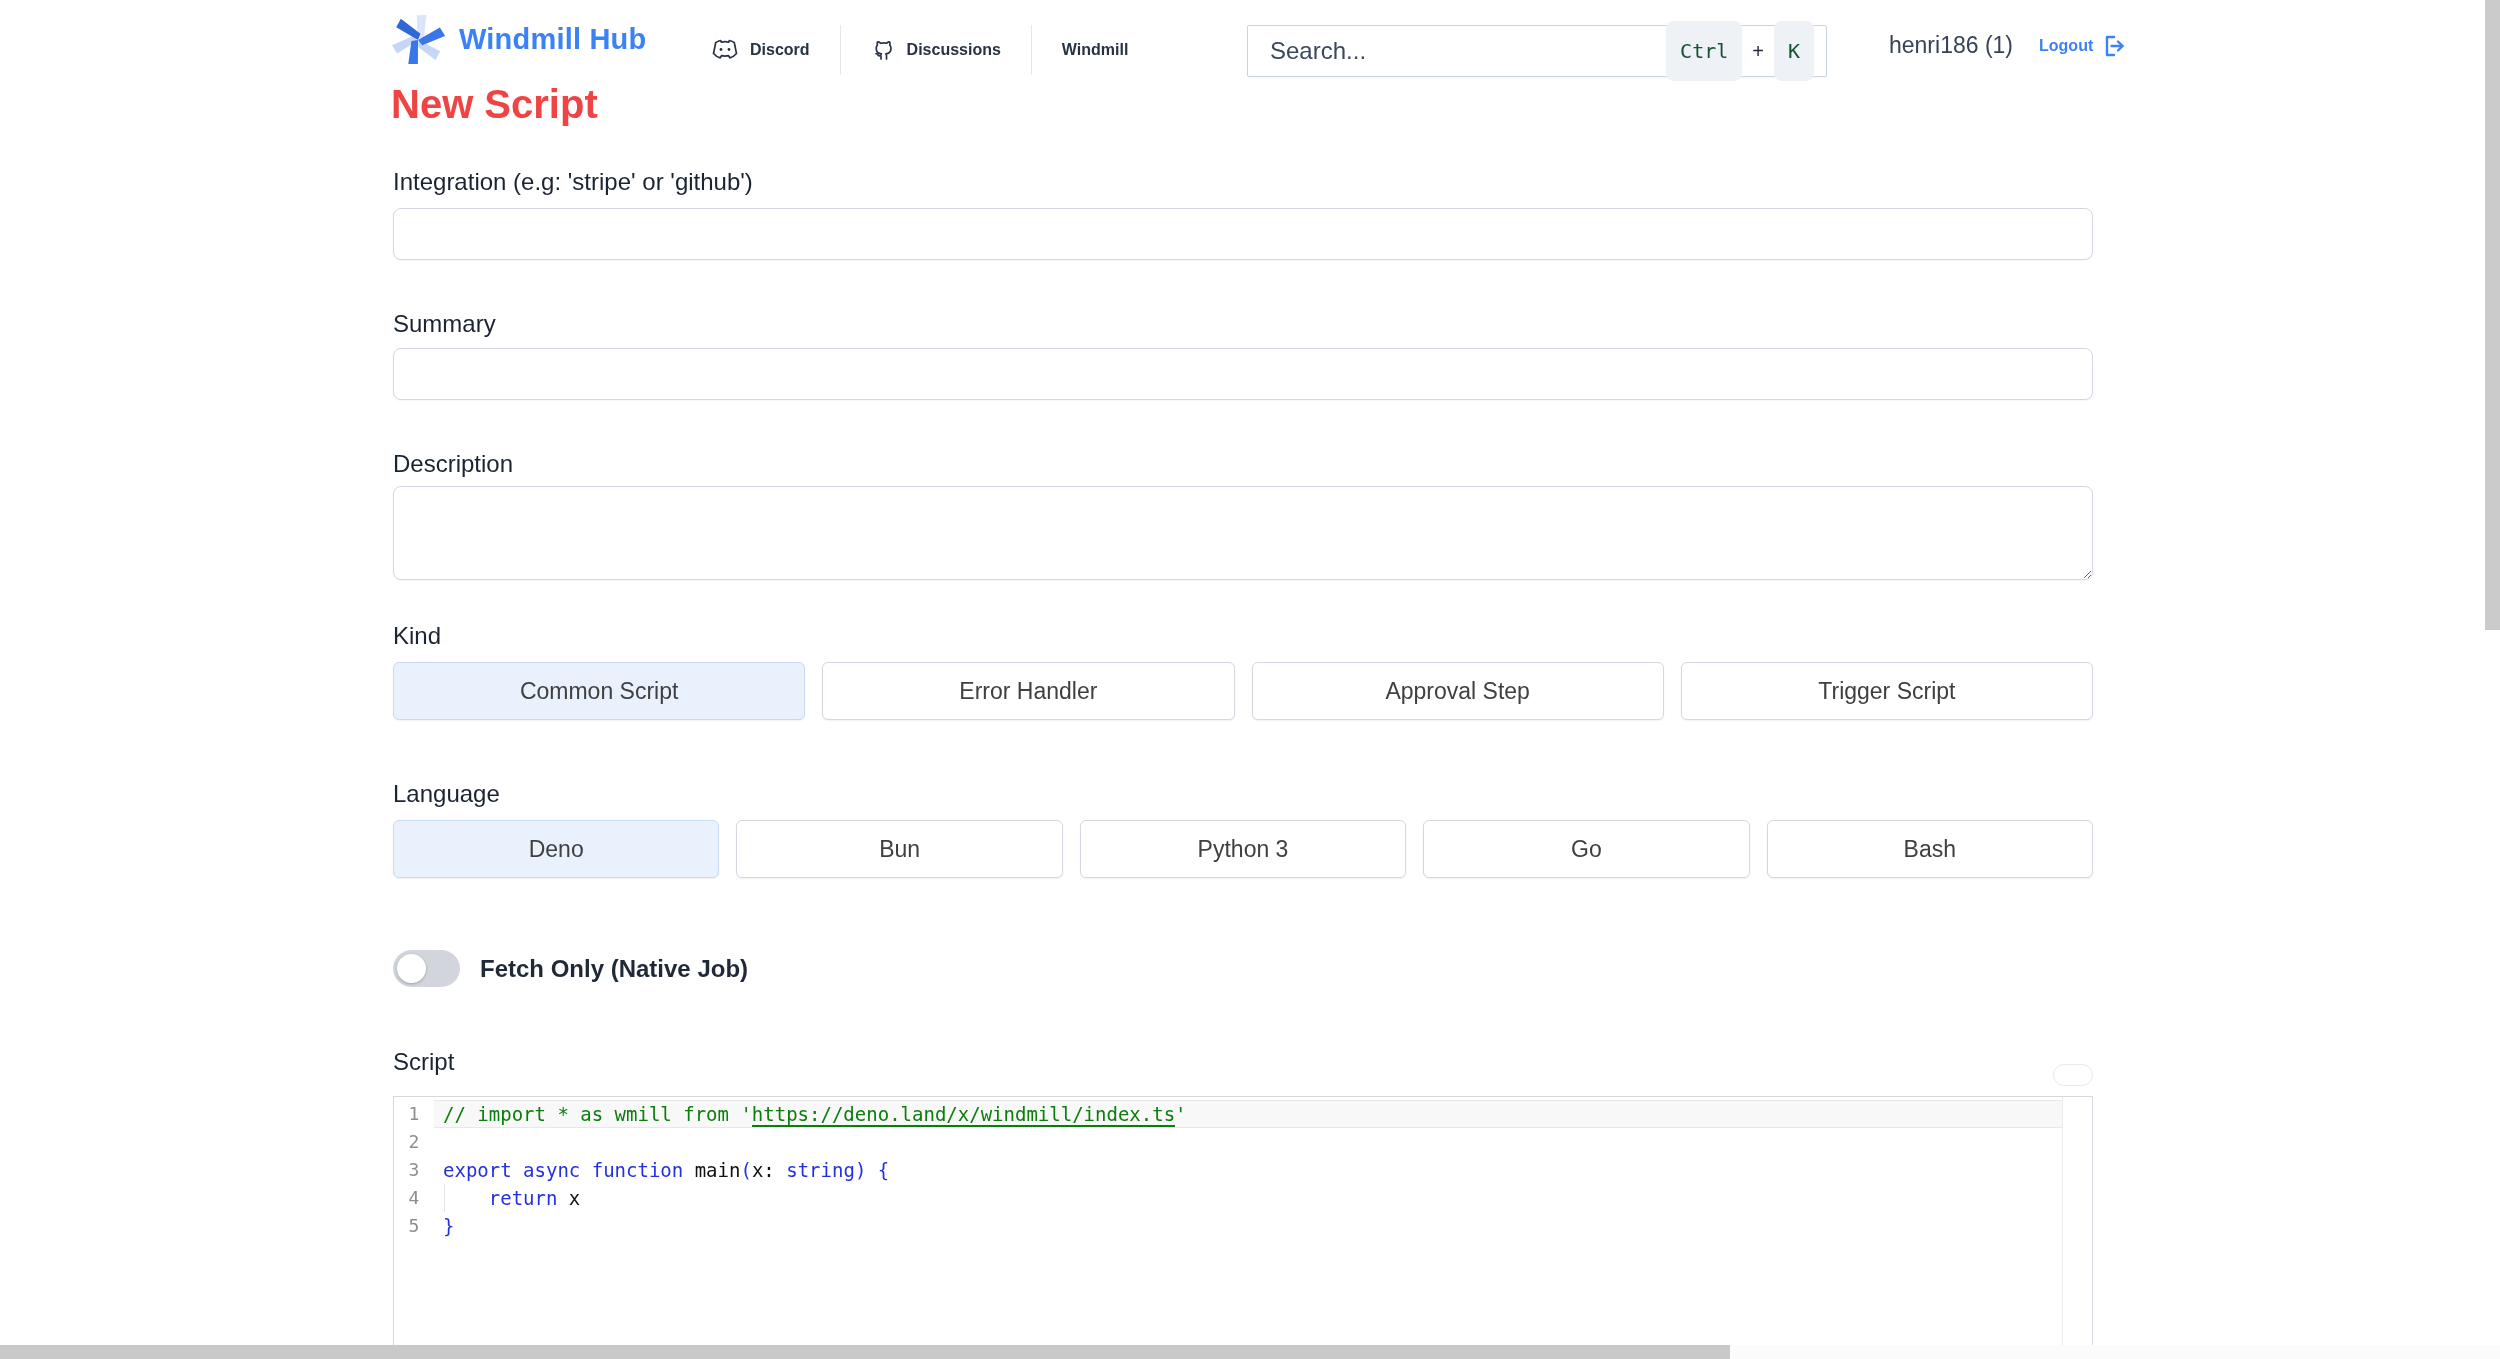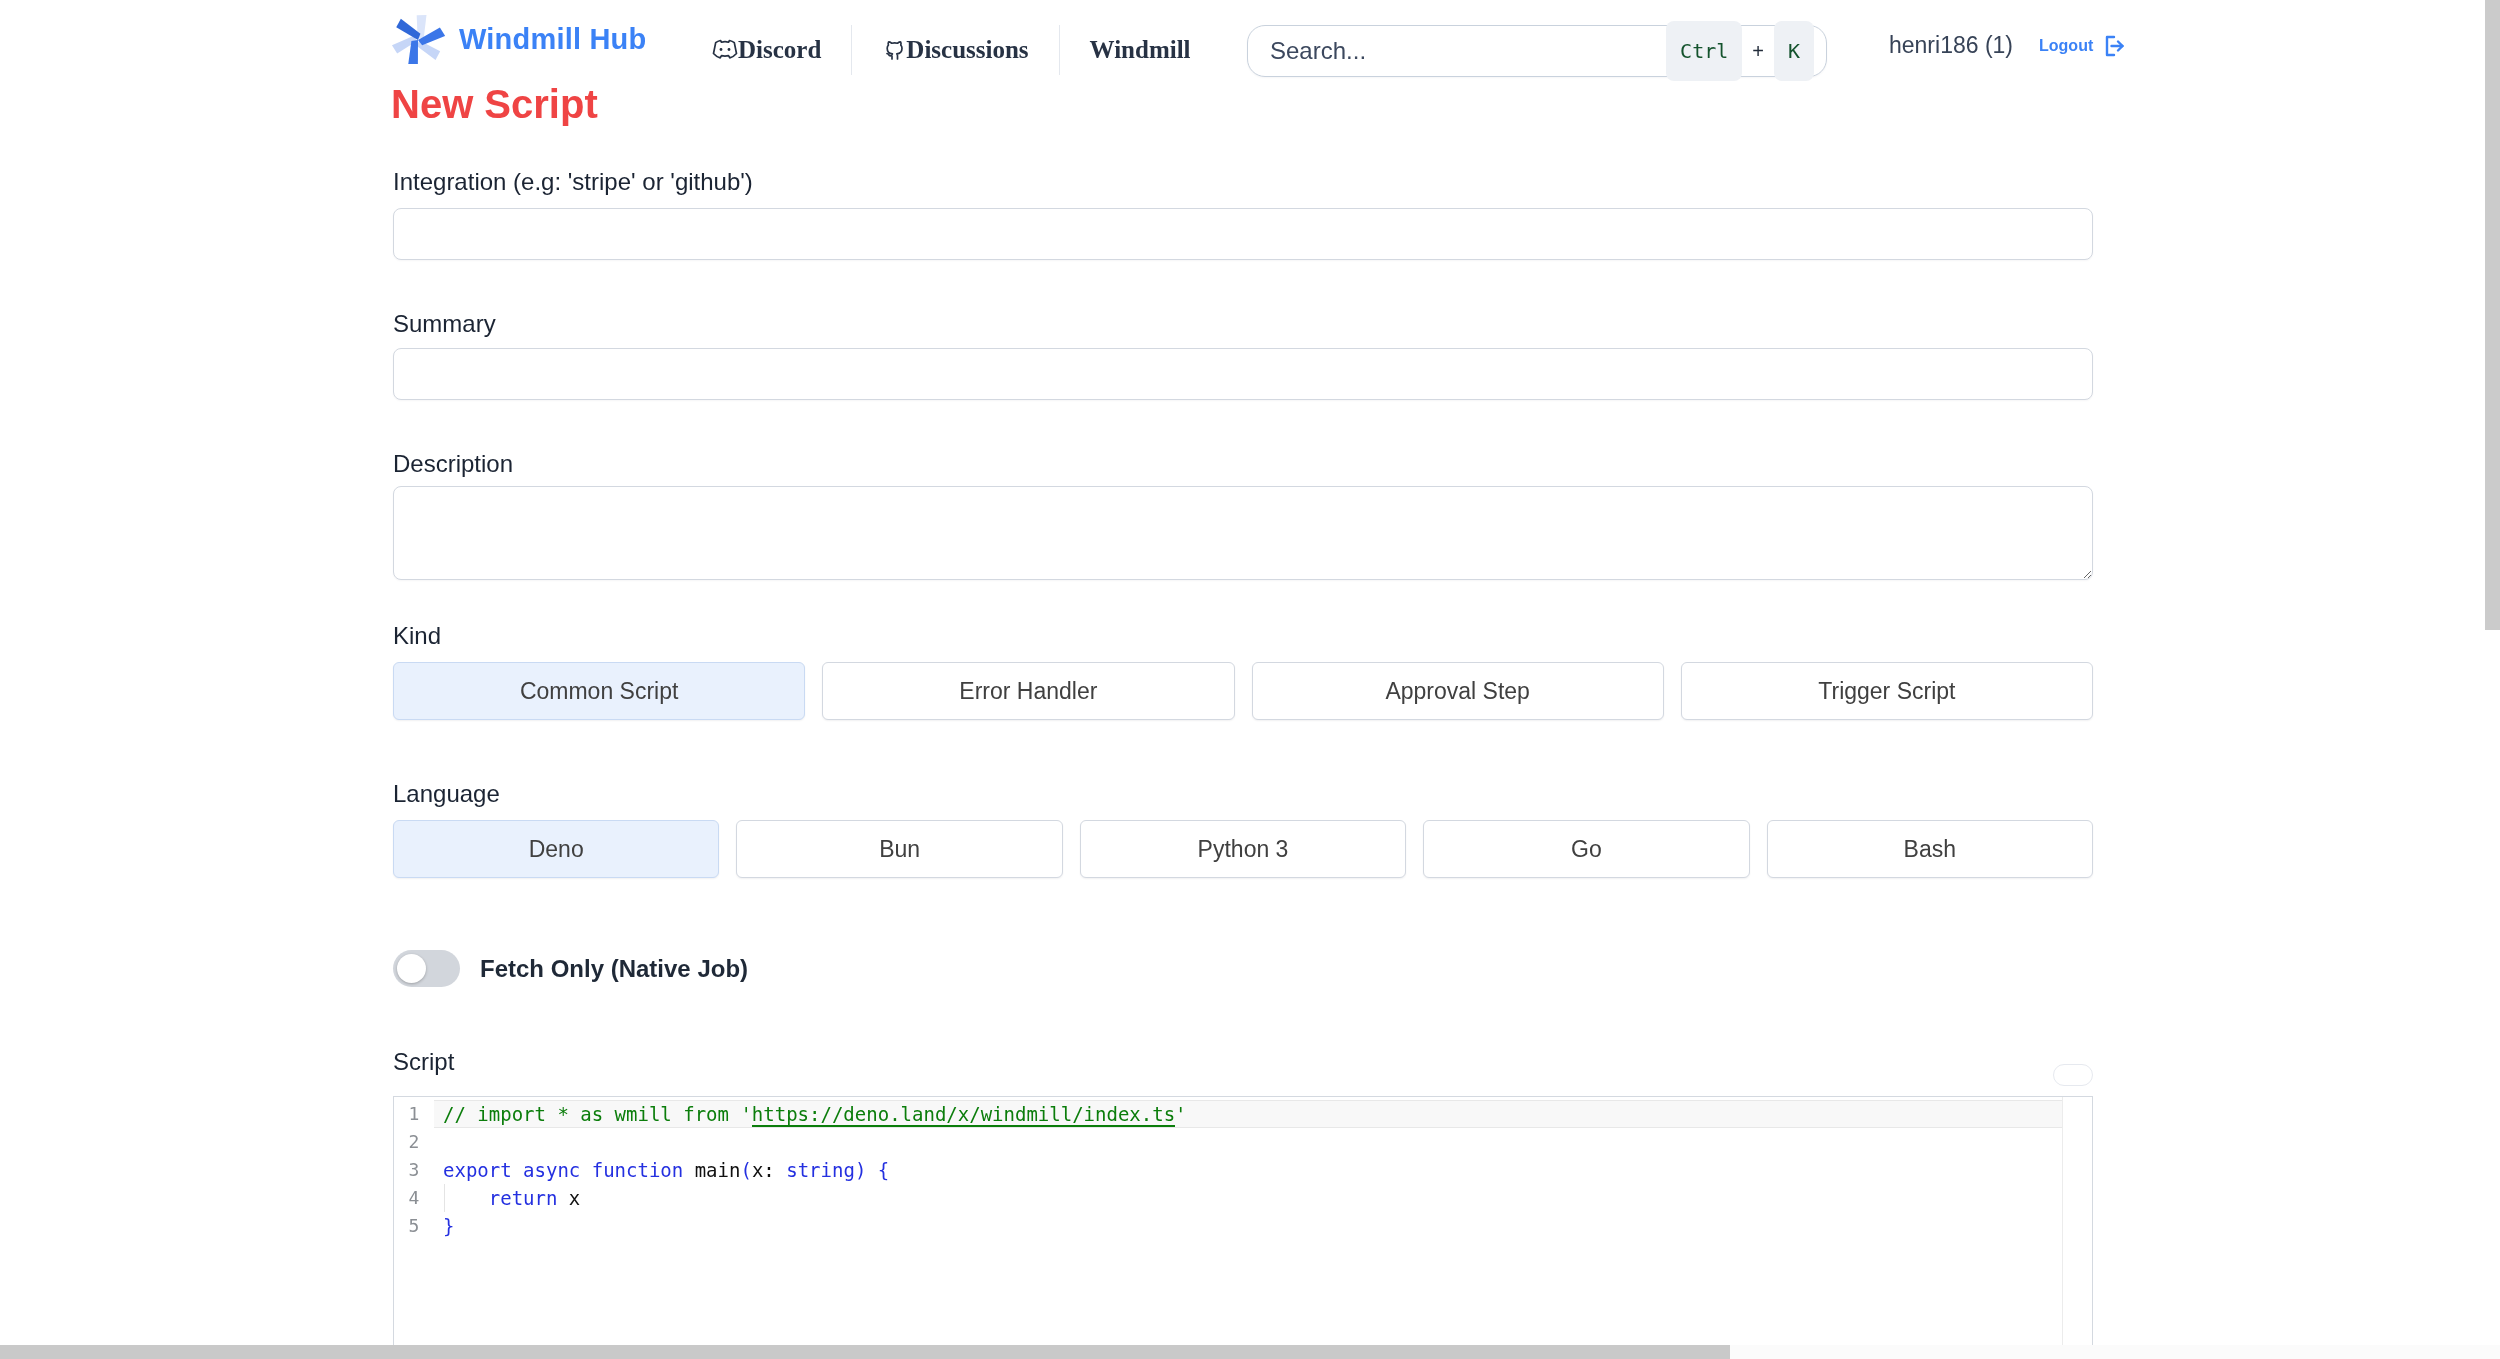--- a/index.html
+++ b/index.html
@@ -3,24 +3,24 @@
 <meta charset="utf-8">
 <style>
   * { margin:0; padding:0; box-sizing:border-box; }
   html,body { width:2500px; height:1359px; background:#ffffff; overflow:hidden;
     font-family:"Liberation Sans", sans-serif; position:relative; }
 
   
   .brand { position:absolute; left:391px; top:14px; display:flex; align-items:center; gap:14px; }
   .brand-name { font-size:29px; font-weight:700; color:#3b82f6; letter-spacing:.2px; }
   .nav { position:absolute; left:712px; top:24px; height:52px; display:flex; align-items:center; }
-  .nav-item { display:flex; align-items:center; font-size:25px; font-weight:600; color:#273244; cursor:pointer;font-family:Liberation Serif, serif; }
+  .nav-item { display:flex; align-items:center; gap:12px; font-size:16px; font-weight:600; color:#273244; cursor:pointer; }
   .nav-divider { width:1px; height:50px; background:#e4e8ee; margin:0 30px; }
   .search-box { position:absolute; left:1247px; top:25px; width:580px; height:52px;
-    border:1px solid #c9d2dd; border-radius:18px; display:flex; align-items:center;
+    border:1px solid #c9d2dd; border-radius:2px; display:flex; align-items:center;
     background:#fff; box-shadow:0 1px 2px rgba(16,24,40,.04); }
   .search-input { border:none; outline:none; flex:1; height:100%; padding:0 18px 0 22px;
     font-size:24px; color:#222b3a; background:transparent; font-family:"Liberation Sans",sans-serif; }
   .search-input::placeholder { color:#3c485e; opacity:1; }
   .kbd { background:#eef1f5; border-radius:8px; padding:18px 14px; font-family:"DejaVu Sans Mono",monospace;
     font-weight:normal; font-size:20px; color:#14532d; }
   .kbd-plus { margin:0 10px; font-size:20px; color:#222b3a; }
   .kbd-k { margin-right:12px; }
   .account { position:absolute; left:1889px; top:32px; display:flex; align-items:center; gap:26px; }
   .username { font-size:23px; color:#374357; }

